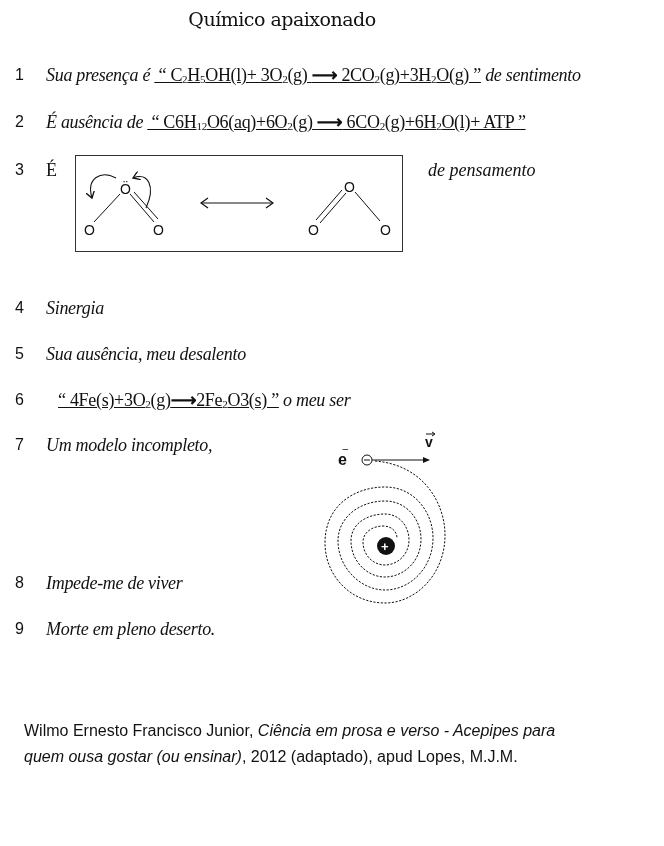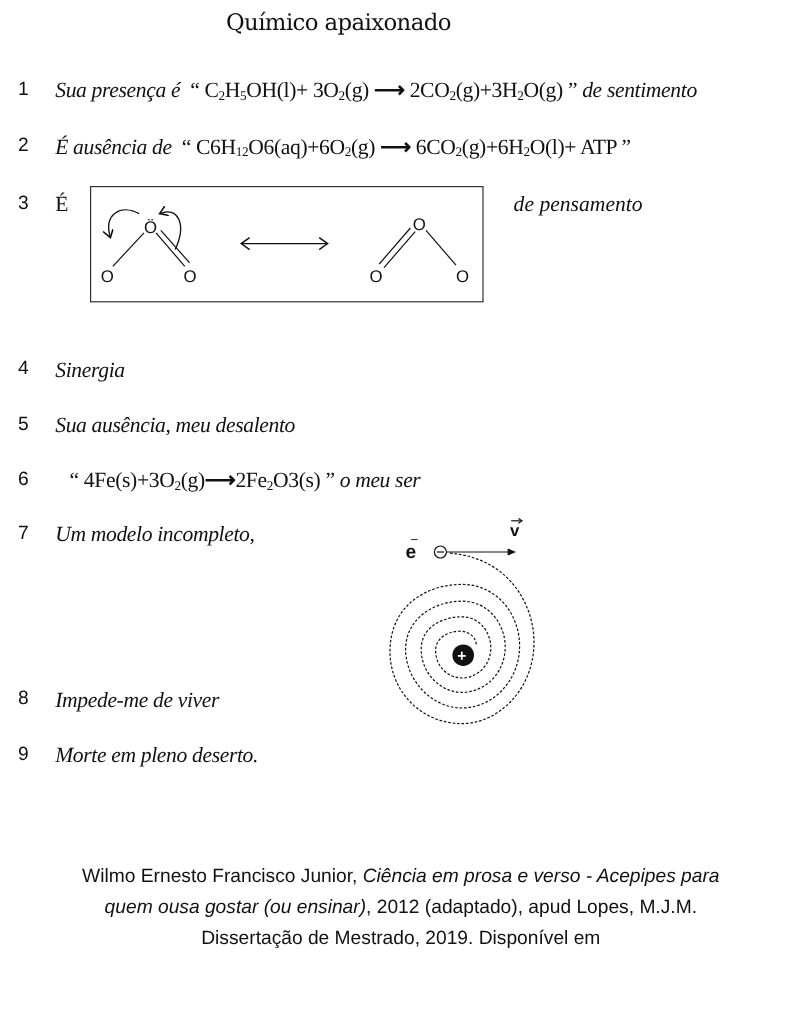--- a/index.html
+++ b/index.html
@@ -11,34 +11,34 @@
     .line { position: absolute; left: 0; height: 26px; white-space: nowrap; }
     .num {
       position: absolute; left: 15px; width: 14px;
       font-family: "Liberation Sans", sans-serif; font-size: 16px; line-height: 26px;
     }
     .txt {
       position: absolute; left: 46px;
       font-family: "Liberation Serif", serif; font-style: italic; font-size: 18px; line-height: 26px;
       letter-spacing: -0.3px;
     }
-    .txt .chem { font-style: normal; font-family: "Liberation Serif", serif; }
+    .txt .chem { font-style: normal; font-family: "Liberation Serif", serif; text-decoration: underline; }
     .txt sub { font-size: 11px; vertical-align: -2px; line-height: 0; }
     .box {
       position: absolute; left: 75px; top: 155px; width: 328px; height: 97px;
       border: 1.5px solid #333; box-sizing: border-box;
     }
     .box svg { position: absolute; left: 0; top: 0; }
     .after-box {
       position: absolute; left: 428px; top: 157px;
       font-family: "Liberation Serif", serif; font-style: italic; font-size: 18px; line-height: 26px;
     }
     .atom-diagram { position: absolute; left: 305px; top: 425px; }
     .citation {
-      position: absolute; right: 20px; top: 718px; width: 620px; text-align: center;
+      position: absolute; right: 20px; top: 718px; width: 620px; text-align: left;
       font-family: "Liberation Sans", sans-serif; font-size: 16px; line-height: 26px; color: #111;
     }
     .citation i { font-style: italic; }
   </style>
 </head>
 <body>
 
 <div class="title">Químico apaixonado</div>
 
 <div class="line" style="top:62px;">
@@ -144,14 +144,13 @@
 </div>
 
 <div class="citation">
   <div>
     <span>Wilmo Ernesto Francisco Junior,</span>
     <i>Ciência em prosa e verso - Acepipes para</i>
   </div>
   <div>
     <i>quem ousa gostar (ou ensinar)</i><span>, 2012 (adaptado), apud Lopes, M.J.M.</span>
   </div>
-  <div>Dissertação de Mestrado, 2019. Disponível em</div>
 </div>
 
 </body></html>

